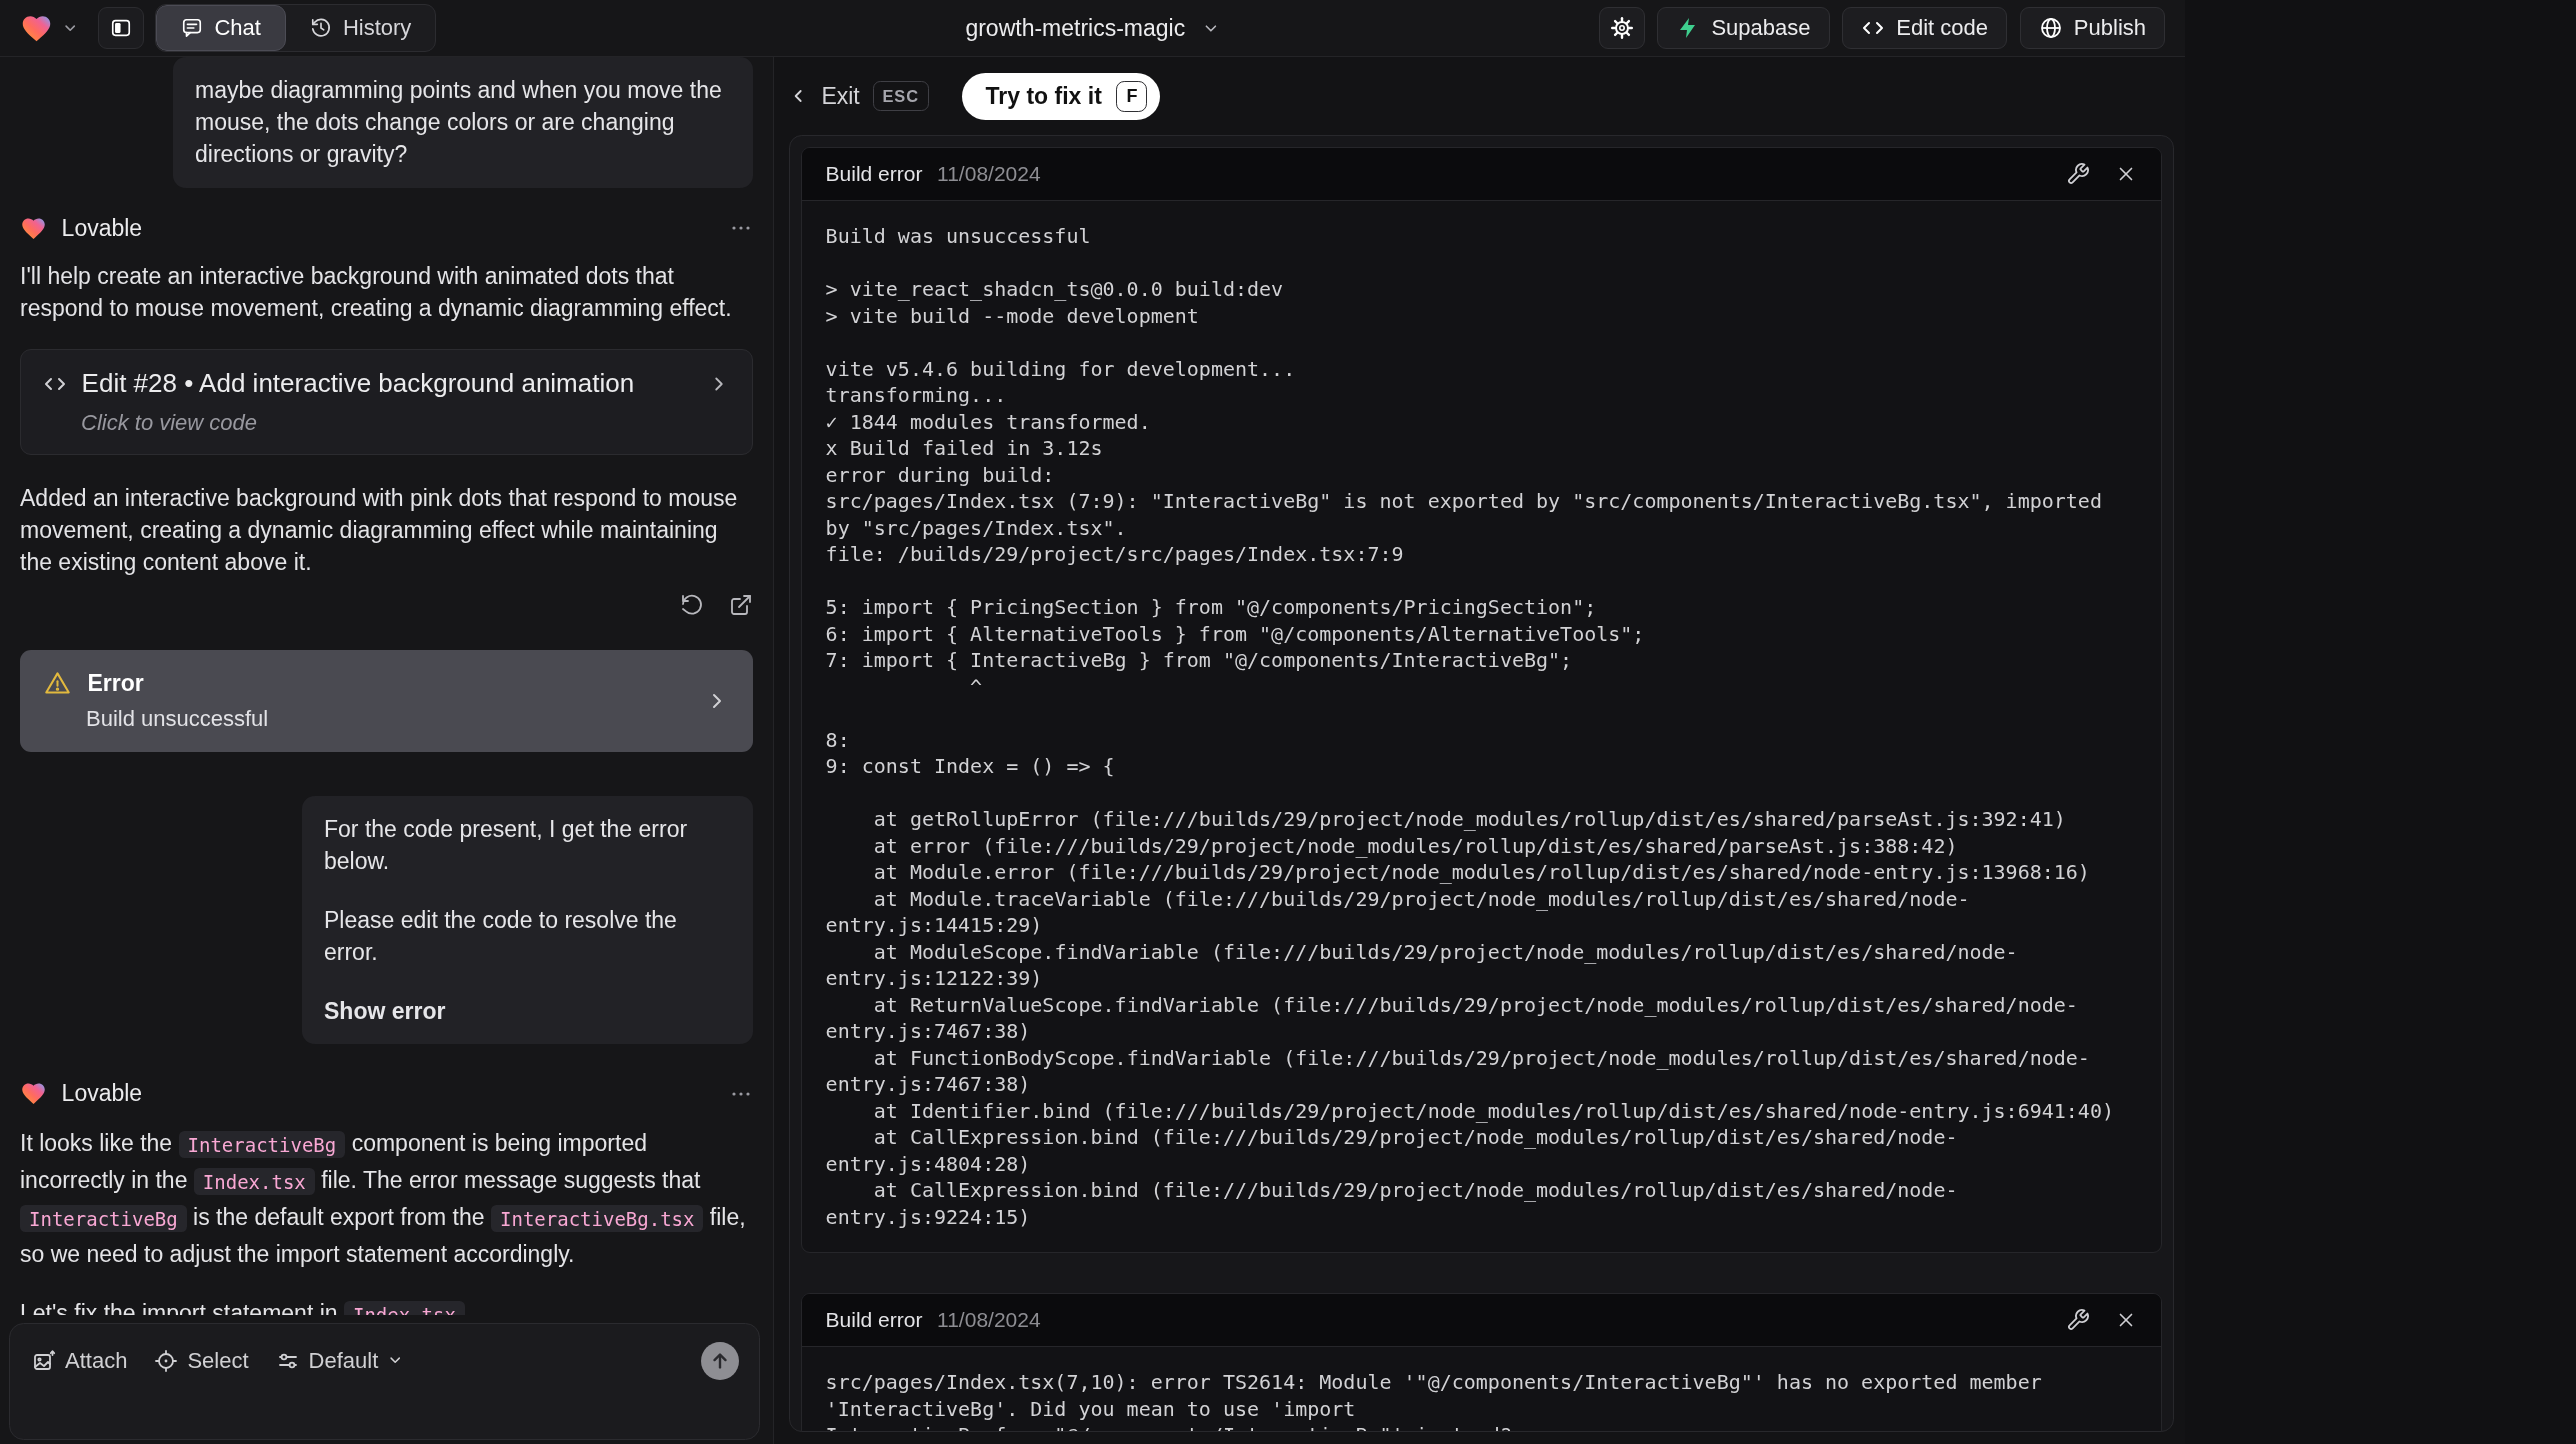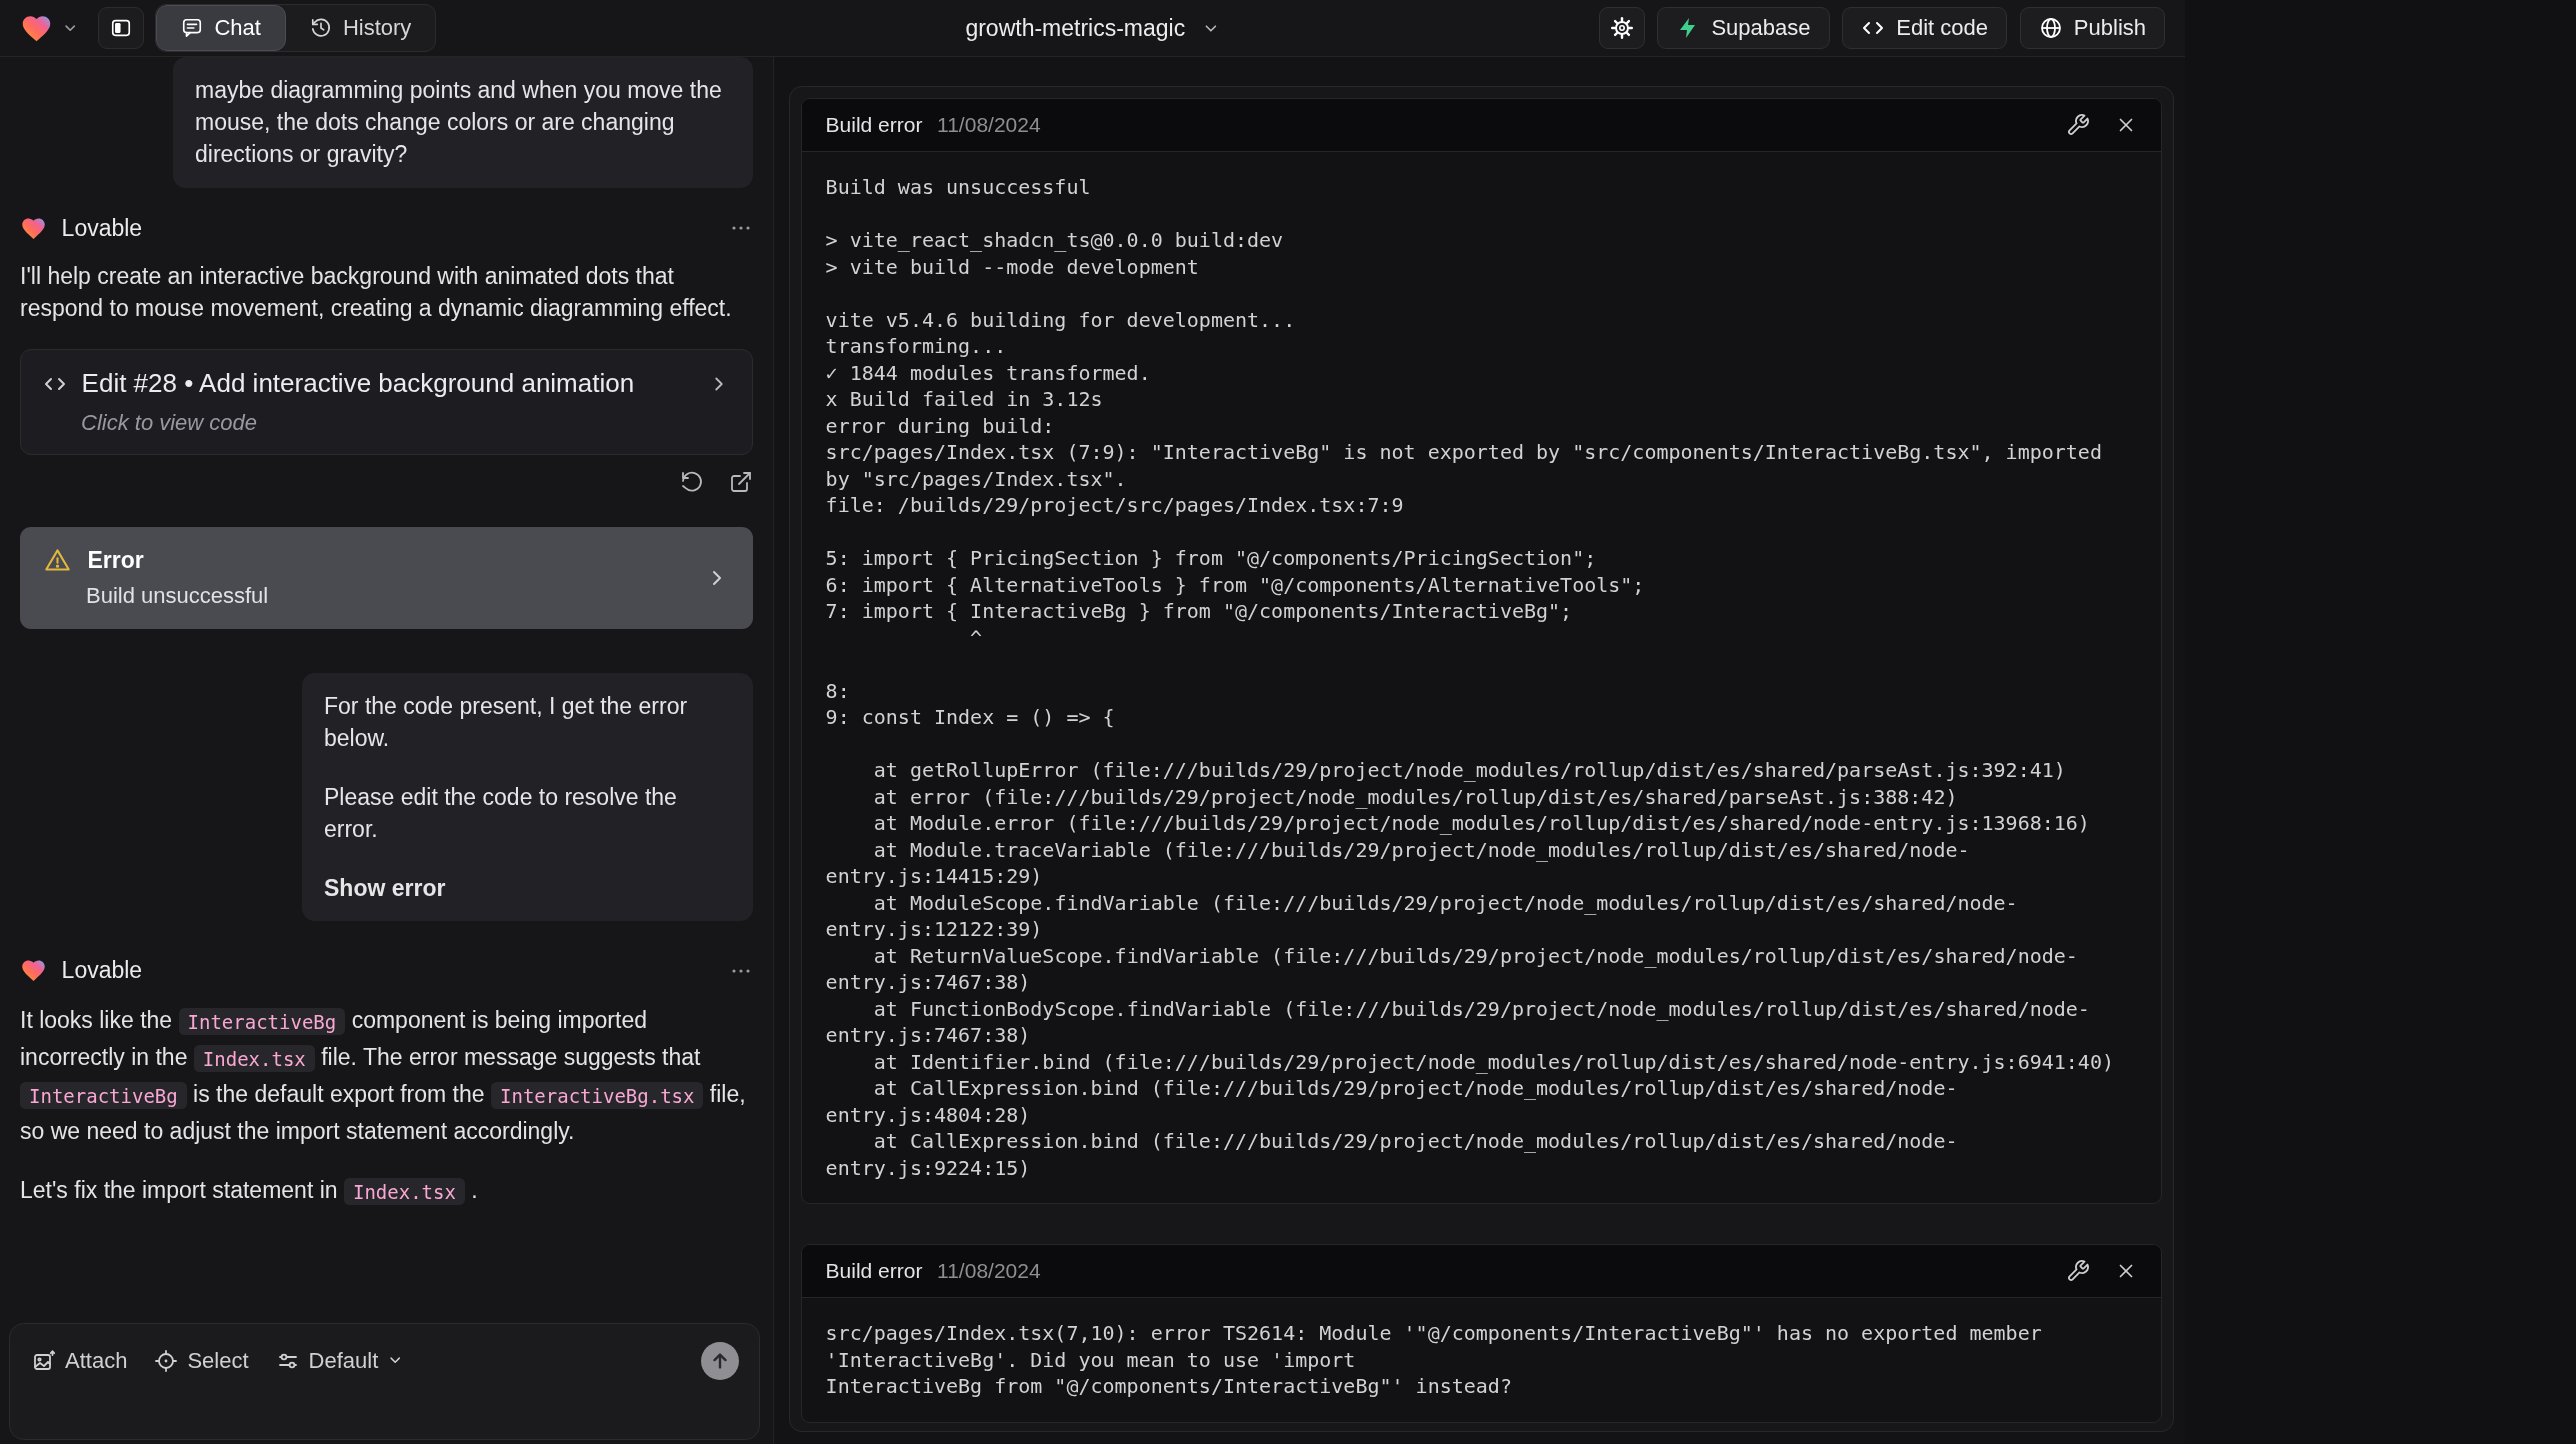--- a/index.html
+++ b/index.html
@@ -238,20 +238,21 @@
             <span>Edit #28 • Add interactive background animation</span>
             <span class="chevr ic">
               <svg width="22" height="22" viewBox="0 0 24 24" fill="none" stroke="currentColor" stroke-width="2" stroke-linecap="round" stroke-linejoin="round">
                   <polyline points="9 6 15 12 9 18"></polyline>
                 </svg>
             </span>
           </div>
           <div class="sub">Click to view code</div>
         </div>
 
+        <p class="para" style="margin-top:27px">Added an interactive background with pink dots that respond to mouse movement, creating a dynamic diagramming effect while maintaining the existing content above it.</p>
 
         <div class="after-icons">
           <span class="ic">
             <svg width="24" height="24" viewBox="0 0 24 24" fill="none" stroke="currentColor" stroke-width="1.8" stroke-linecap="round" stroke-linejoin="round">
                 <path d="M3 3v5h5"></path>
                 <path d="M3.05 11A9 9 0 1 1 6 18.36L3 16"></path>
               </svg>
           </span>
           <span class="ic">
             <svg width="24" height="24" viewBox="0 0 24 24" fill="none" stroke="currentColor" stroke-width="1.8" stroke-linecap="round" stroke-linejoin="round">
@@ -364,20 +365,35 @@
                   <line x1="12" y1="19" x2="12" y2="6"></line>
                   <polyline points="6 11 12 5 18 11"></polyline>
                 </svg>
             </span>
           </span>
         </div>
       </div>
     </div>
 
     <div class="rightcol">
+      <div class="fix-header">
+        <span class="exit">
+          <span class="ic">
+            <svg width="20" height="20" viewBox="0 0 24 24" fill="none" stroke="currentColor" stroke-width="2.2" stroke-linecap="round" stroke-linejoin="round">
+                <polyline points="14 6 8 12 14 18"></polyline>
+              </svg>
+          </span>
+          <span>Exit</span>
+          <span class="esc-badge">ESC</span>
+        </span>
+        <span class="fixit">
+          <span>Try to fix it</span>
+          <span class="keycap">F</span>
+        </span>
+      </div>
 
       <div class="errors-wrap">
 
         <div class="err-panel">
           <div class="err-head">
             <span class="err-title">Build error</span>
             <span class="err-date">11/08/2024</span>
             <span class="err-actions">
               <span class="ic">
                 <svg width="24" height="24" viewBox="0 0 24 24" fill="none" stroke="currentColor" stroke-width="1.8" stroke-linecap="round" stroke-linejoin="round">

